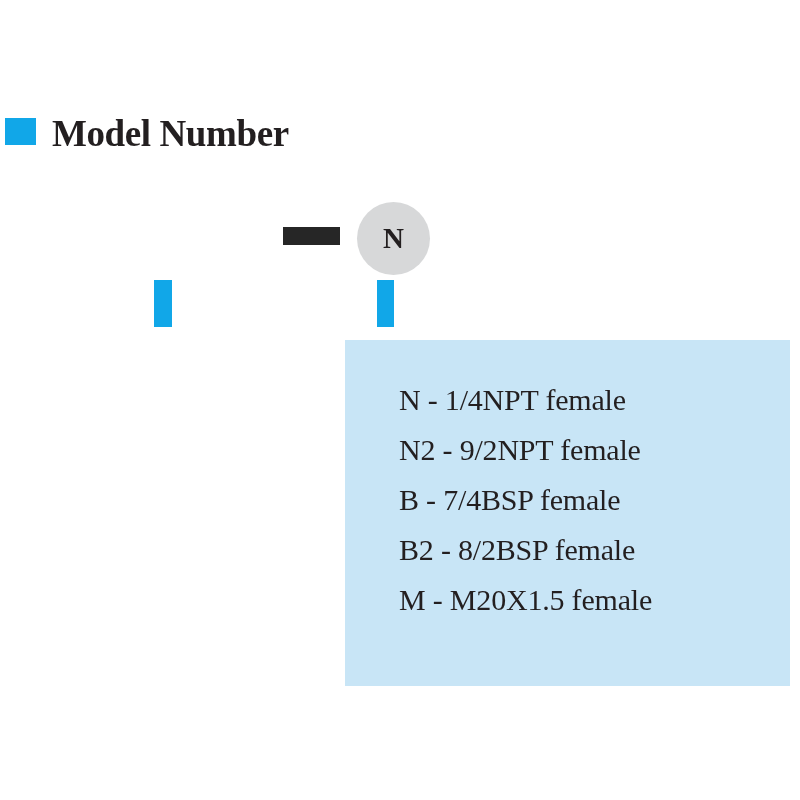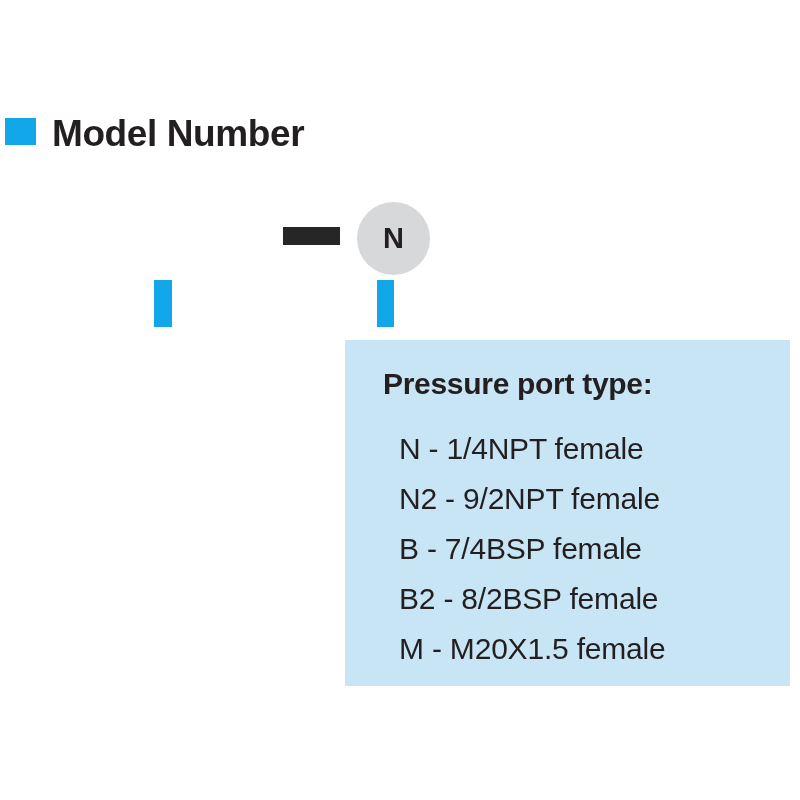--- a/index.html
+++ b/index.html
@@ -16,20 +16,21 @@
     -webkit-font-smoothing: antialiased;
   }
 
   .canvas {
     position: absolute;
     left: 0;
     top: 0;
     width: 800px;
     height: 800px;
     background: #ffffff;
+    font-family: Liberation Serif, serif;
   }
   .header-bullet {
     position: absolute;
     left: 5px;
     top: 118px;
     width: 31px;
     height: 27px;
     background: #11A7E8;
   }
   .header-title {
@@ -194,21 +195,20 @@
     <div class="port-chip">
       <span class="port-chip-label">N</span>
     </div>
 
     <div class="connector connector-model"></div>
     <div class="connector connector-port"></div>
 
 
     <div class="callout callout-port">
       <div class="callout-port-inner">
-        <div class="callout-port-title">Pressure port type:</div>
         <ul class="callout-port-list">
           <li>N - 1/4NPT female</li>
           <li>N2 - 9/2NPT female</li>
           <li>B - 7/4BSP female</li>
           <li>B2 - 8/2BSP female</li>
           <li>M - M20X1.5 female</li>
         </ul>
       </div>
     </div>
 

